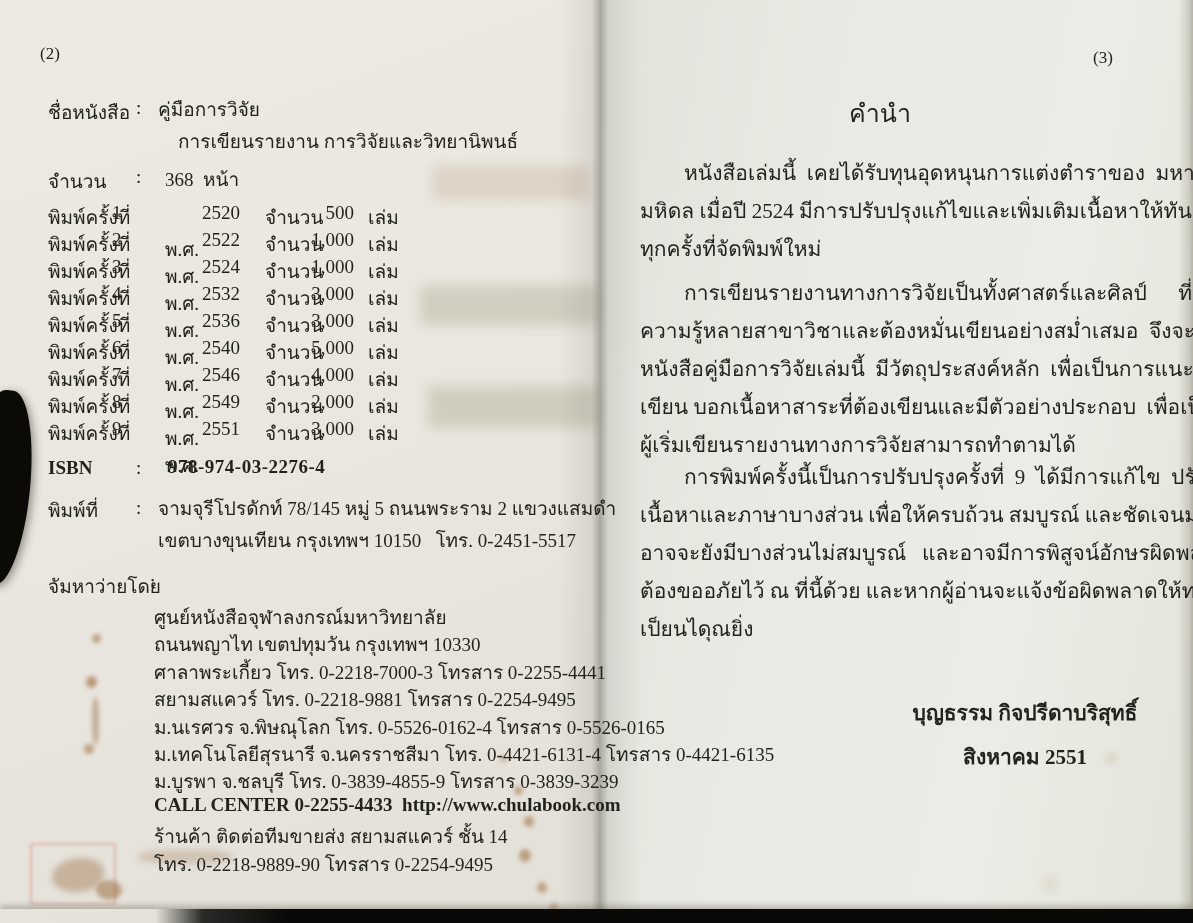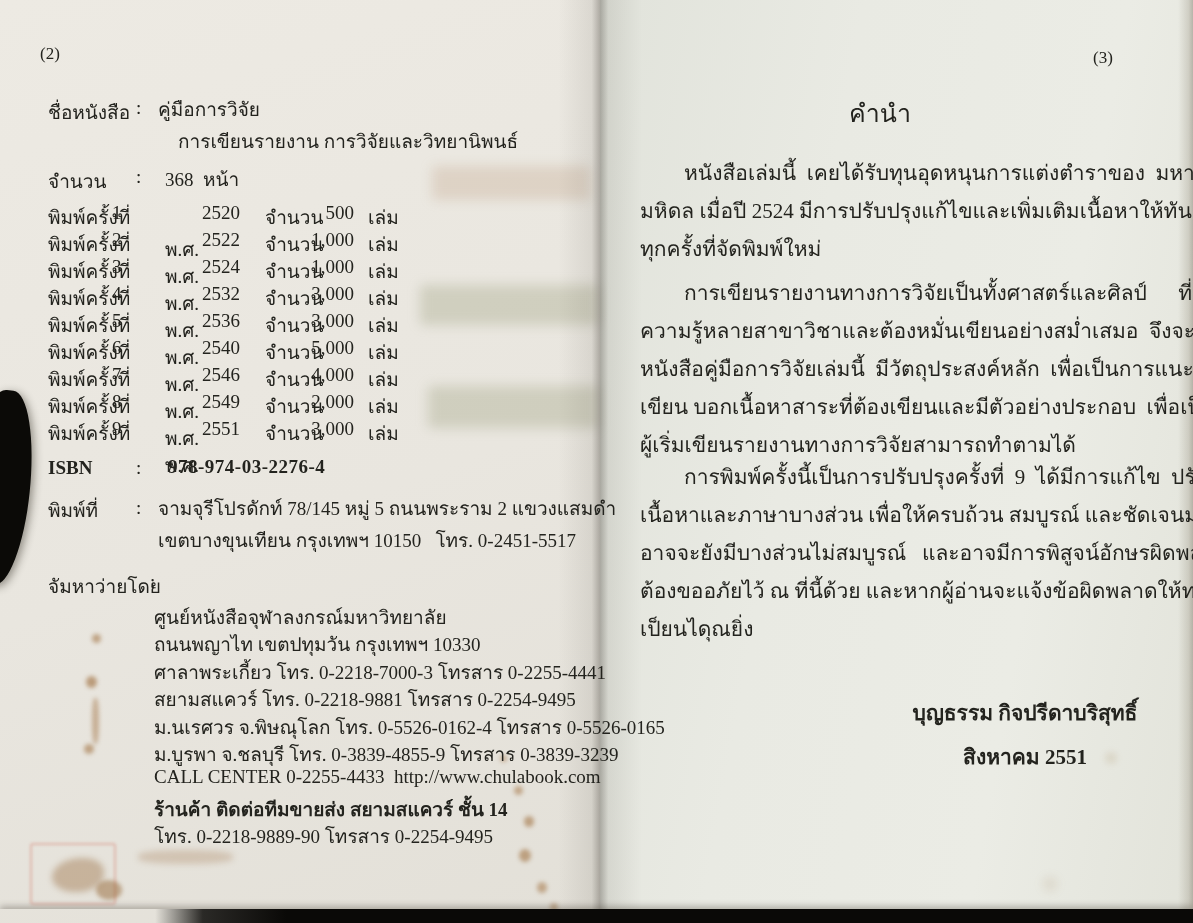--- a/index.html
+++ b/index.html
@@ -219,20 +219,21 @@
     <div class="t fs-m" id="printed-v2">เขตบางขุนเทียน กรุงเทพฯ 10150   โทร. 0-2451-5517</div>
 
     <div class="t fs-m" id="dist-label">จัมหาว่ายโดย</div>
     <div class="t fs-m" id="dist-colon">:</div>
     <div id="dist-lines">
         <div class="dist-line">ศูนย์หนังสือจุฬาลงกรณ์มหาวิทยาลัย</div>
         <div class="dist-line">ถนนพญาไท เขตปทุมวัน กรุงเทพฯ 10330</div>
         <div class="dist-line">ศาลาพระเกี้ยว โทร. 0-2218-7000-3 โทรสาร 0-2255-4441</div>
         <div class="dist-line">สยามสแควร์ โทร. 0-2218-9881 โทรสาร 0-2254-9495</div>
         <div class="dist-line">ม.นเรศวร จ.พิษณุโลก โทร. 0-5526-0162-4 โทรสาร 0-5526-0165</div>
+        <div class="dist-line">ม.เทคโนโลยีสุรนารี จ.นครราชสีมา โทร. 0-4421-6131-4 โทรสาร 0-4421-6135</div>
         <div class="dist-line">ม.บูรพา จ.ชลบุรี โทร. 0-3839-4855-9 โทรสาร 0-3839-3239</div>
         <div class="dist-line">CALL CENTER 0-2255-4433  http://www.chulabook.com</div>
         <div class="dist-line">ร้านค้า ติดต่อทีมขายส่ง สยามสแควร์ ชั้น 14</div>
         <div class="dist-line">โทร. 0-2218-9889-90 โทรสาร 0-2254-9495</div>
       </div>
   </div>
 
   <div class="page" id="right-page">
 
     <div class="t fs-s" id="rp-number">(3)</div>

